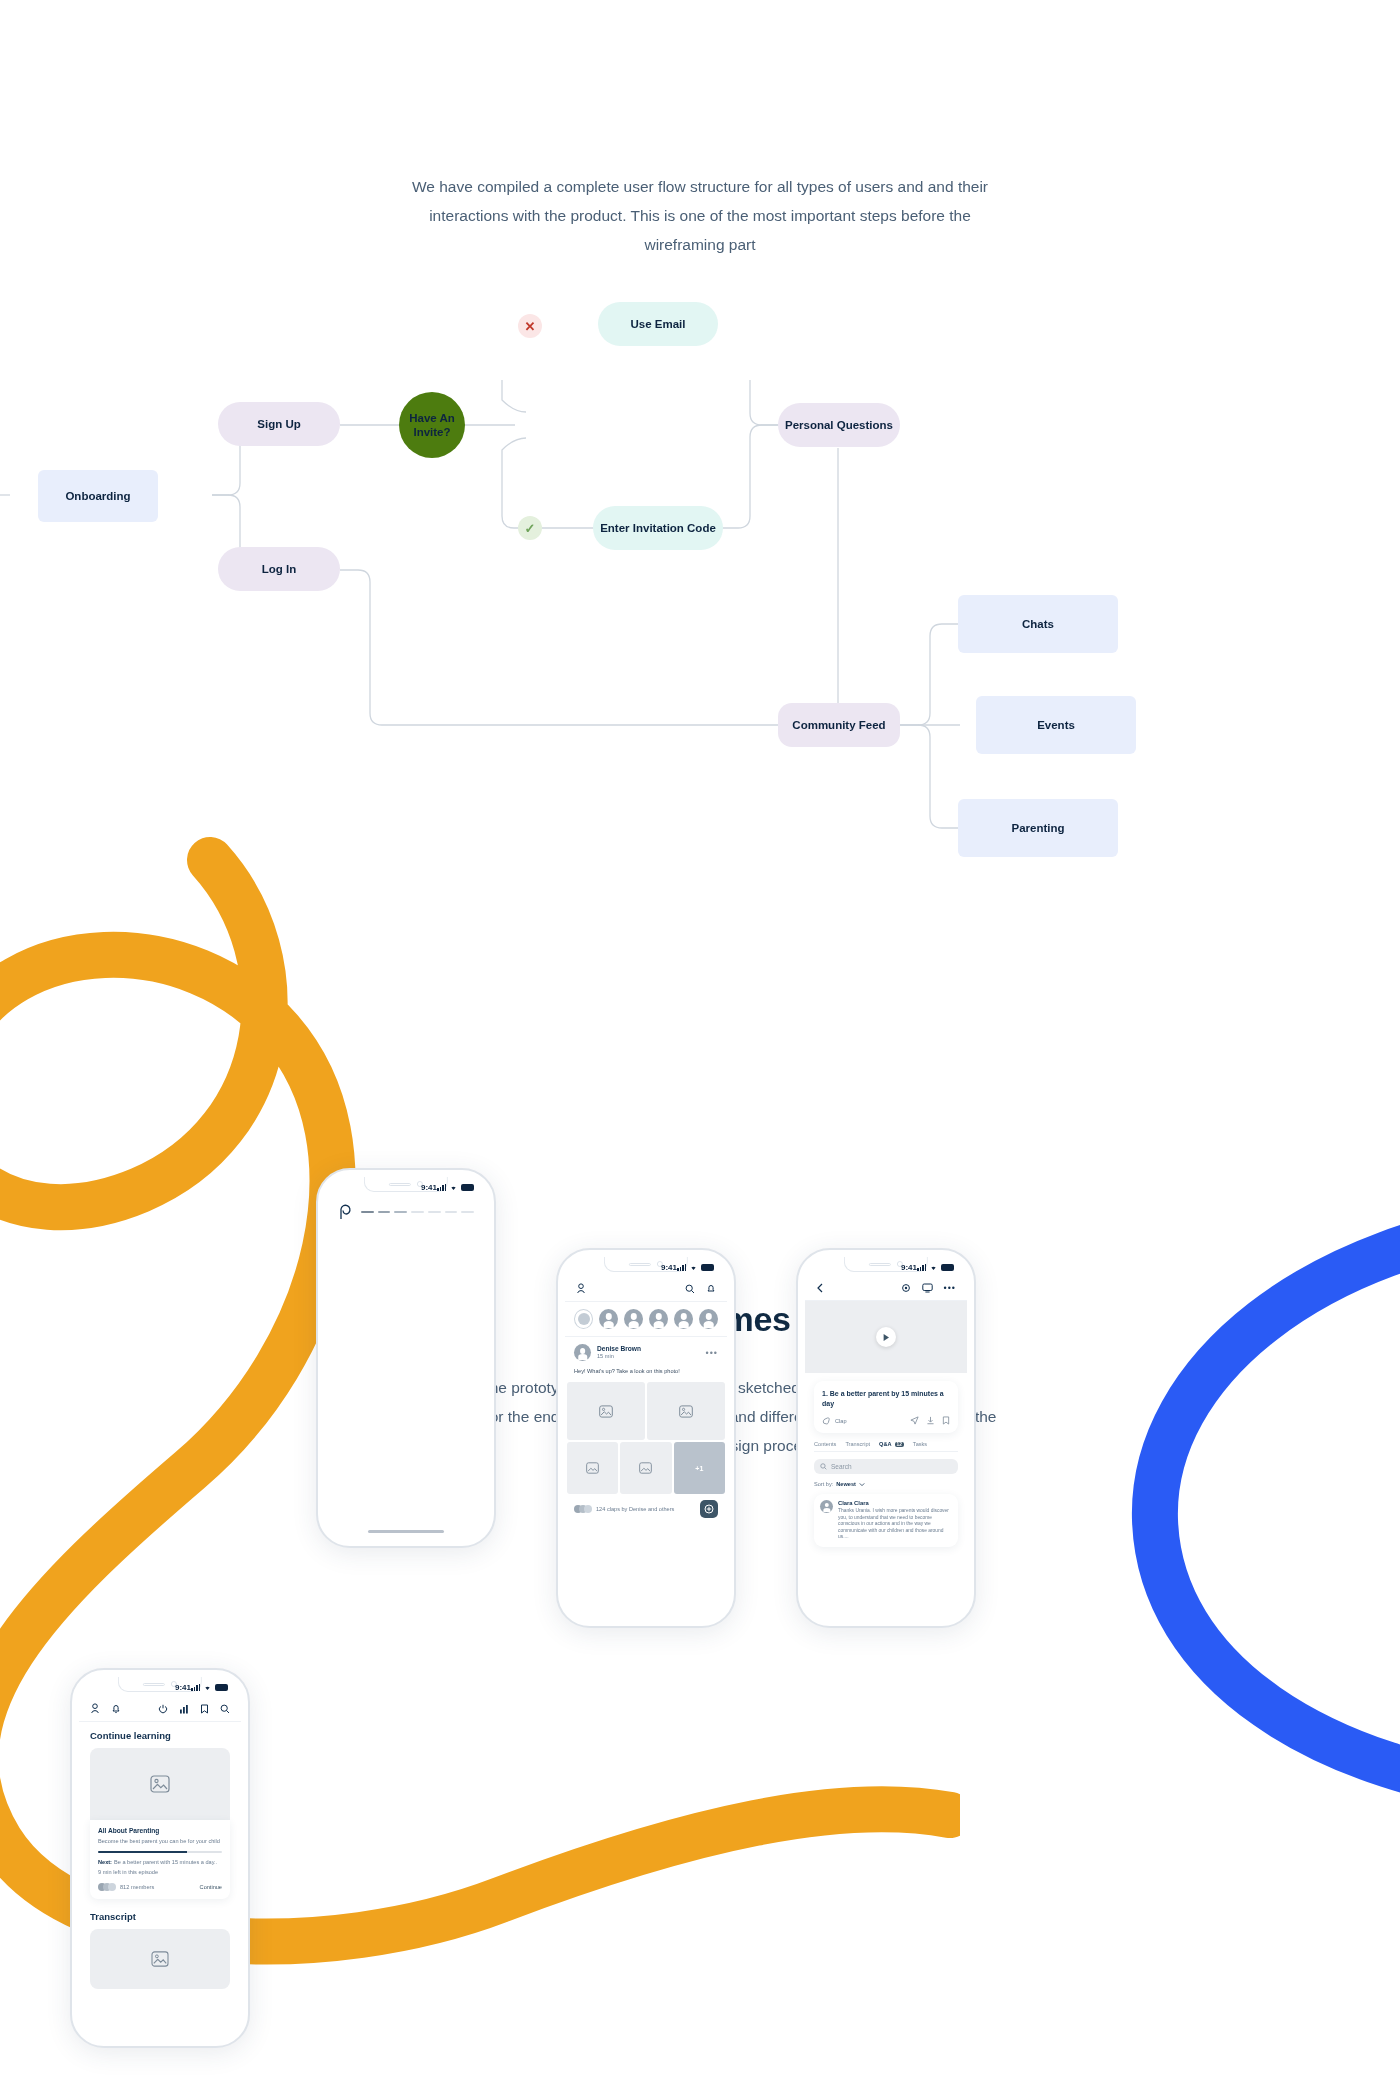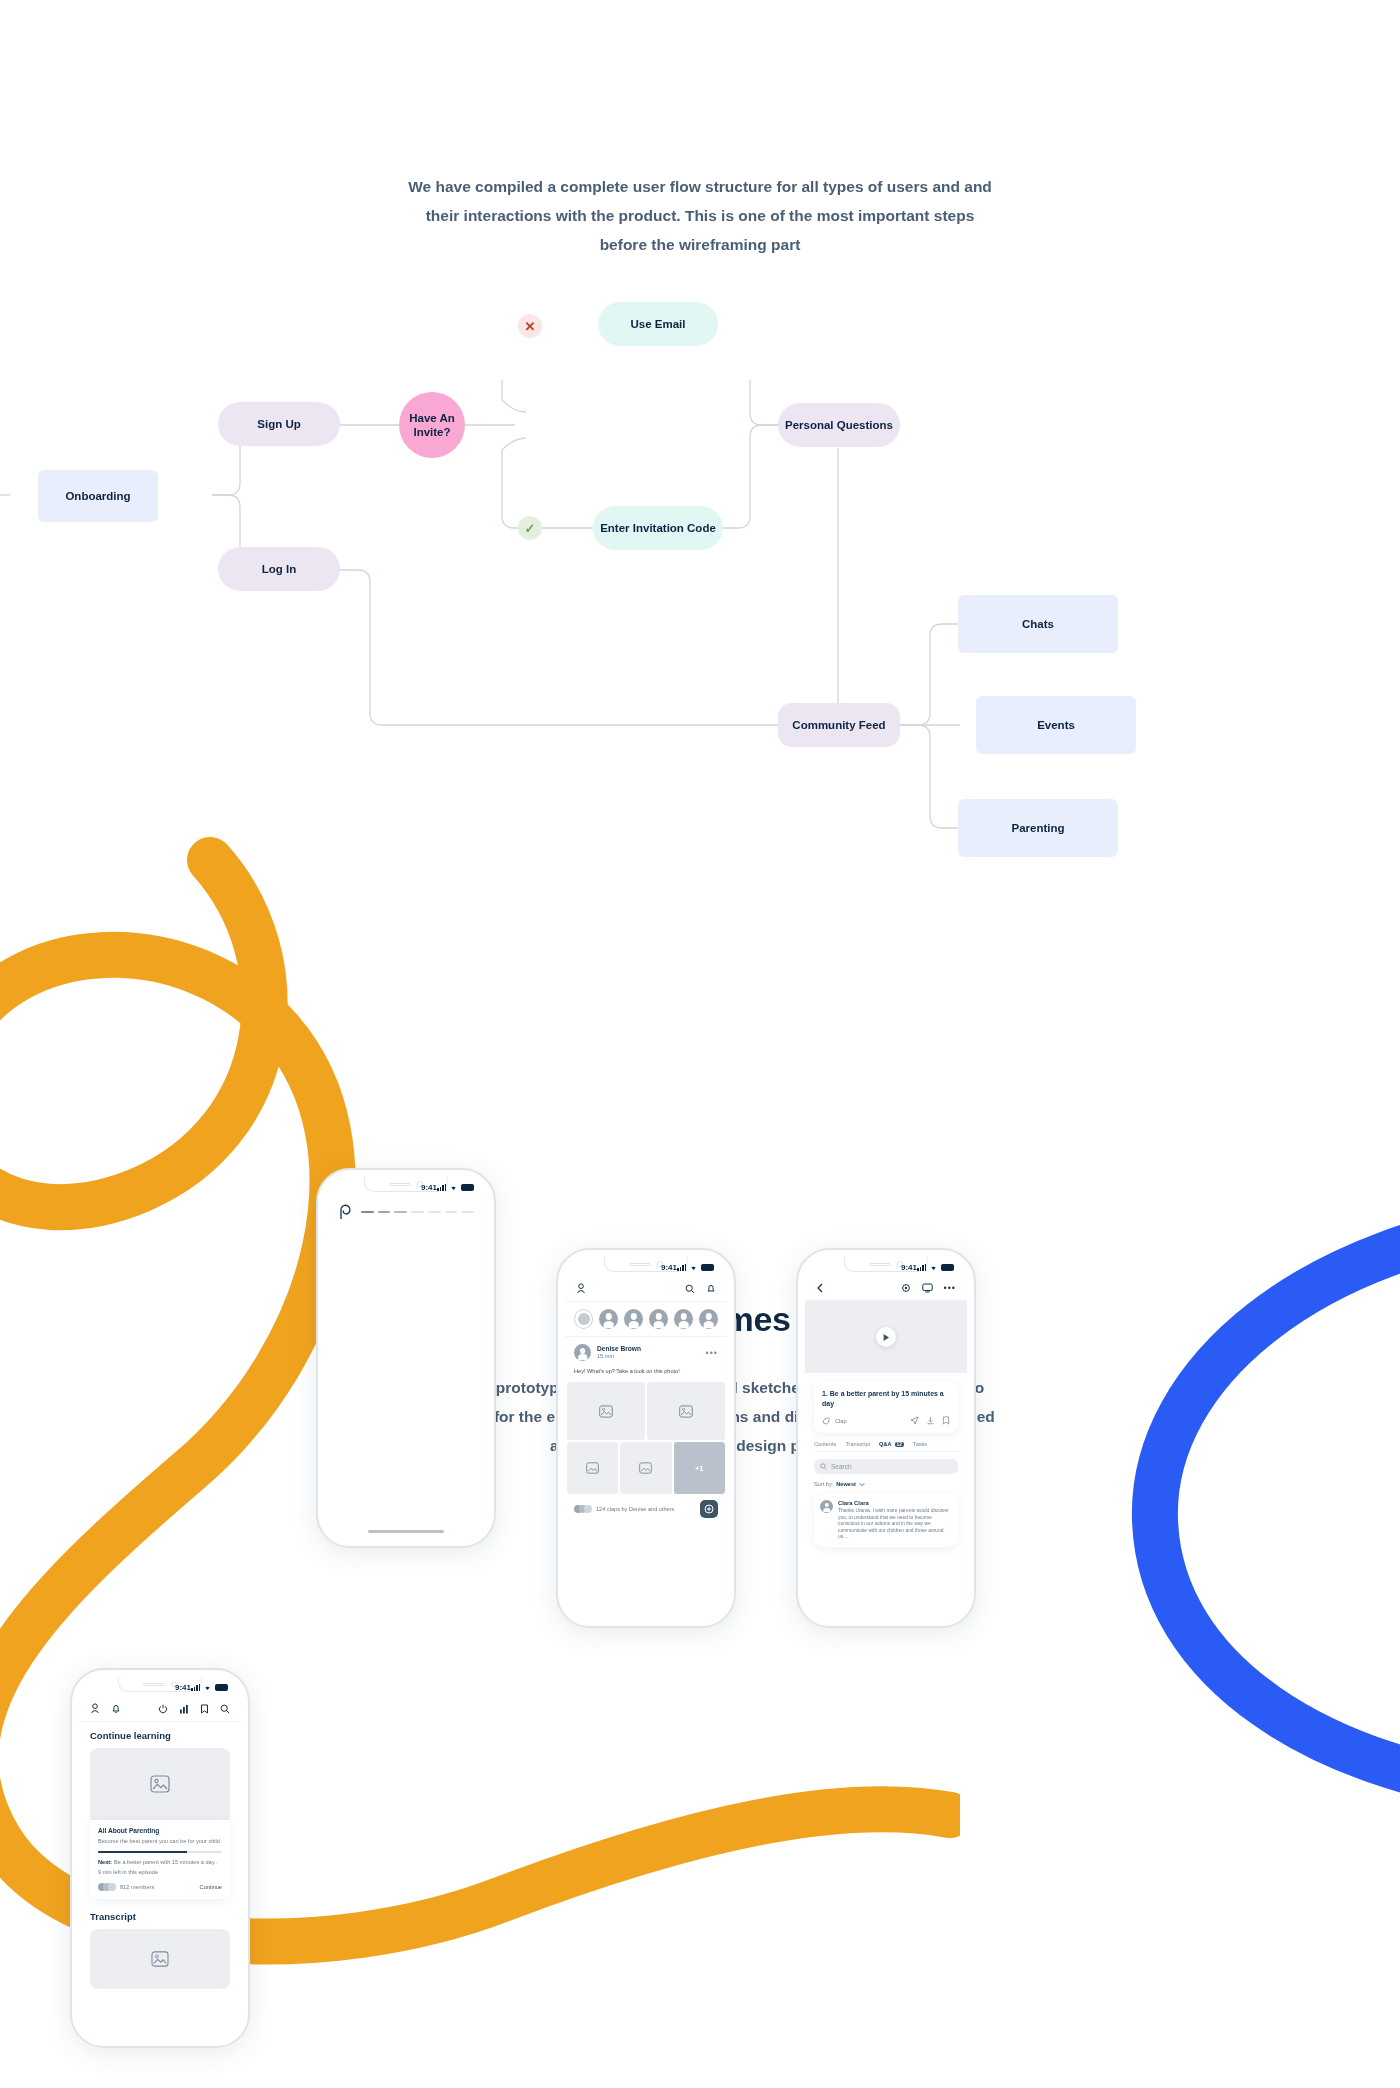--- a/index.html
+++ b/index.html
@@ -16,37 +16,37 @@
   #swoosh-orange { left: -140px; top: 830px; width: 1100px; height: 1260px; }
   #swoosh-blue   { right: -180px; top: 1200px; width: 560px; height: 620px; }
 
   
   .section-head { position: absolute; left: 0; width: 1400px; text-align: center; }
   .section-title {
     font-size: 34px; font-weight: bold; letter-spacing: -0.4px; color: #102a43;
   }
   .section-desc {
     margin: 34px auto 0; width: 600px; font-size: 15.5px; line-height: 29px;
-    color: #4a5f75; font-weight: 700;
+    color: #4a5f75; font-weight: 400;
   }
   #userflow-head { top: 138px; }
   #wireframes-head { top: 1300px; }
 
   
   #flow { position: absolute; left: 0; top: 380px; width: 1400px; height: 620px; }
   #flow-edges { position: absolute; left: 0; top: 0; width: 1400px; height: 620px; }
   .node {
     position: absolute; display: flex; align-items: center; justify-content: center;
     text-align: center; font-size: 11.5px; font-weight: bold; color: #0d2440;
     line-height: 14px; border-radius: 6px;
   }
   .node.blue   { background: #e8eefc; }
   .node.lav    { background: #ece6f2; }
   .node.mint   { background: #e2f6f3; }
-  .node.circle { background: #f9a8d4; border-radius: 50%; }
+  .node.circle { background: #4d7c0f; border-radius: 50%; }
 
   .badge {
     position: absolute; width: 24px; height: 24px; border-radius: 50%;
     display: flex; align-items: center; justify-content: center;
     font-size: 13px; font-weight: bold;
   }
   .badge.x   { background: #fbe6e6; color: #c0392b; }
   .badge.chk { background: #e4f0dd; color: #6fa35a; }
 
   

